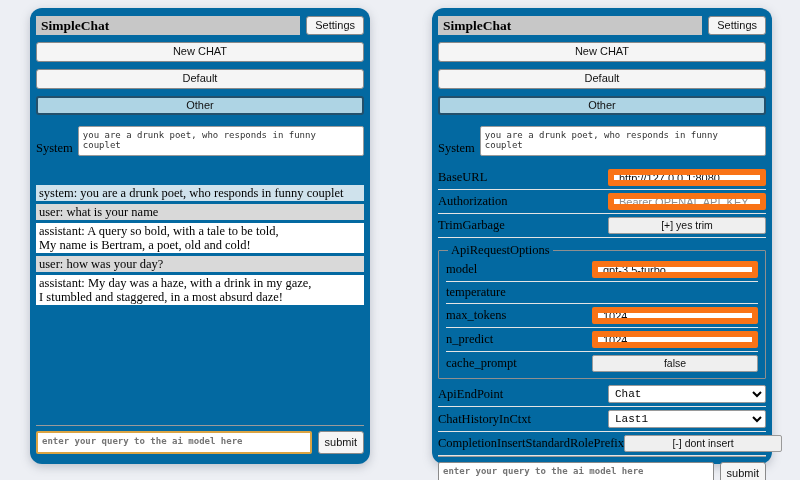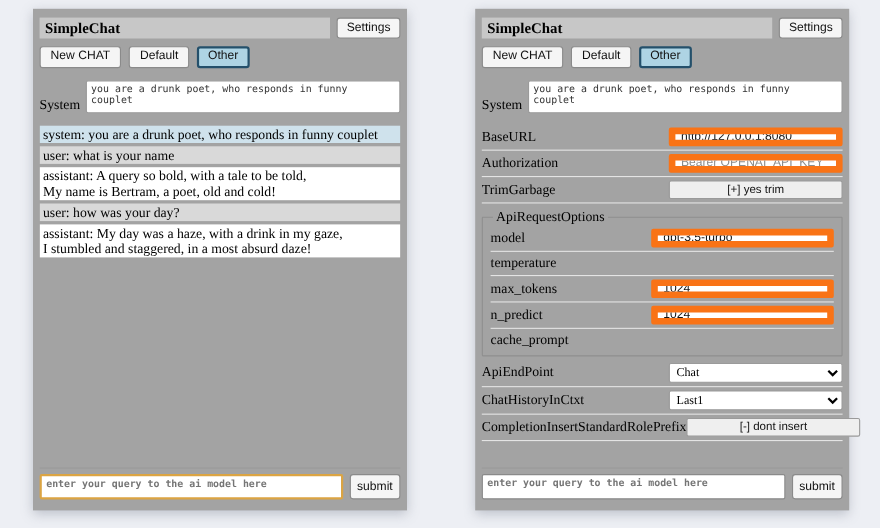--- a/index.html
+++ b/index.html
@@ -7,62 +7,62 @@
   body {
     width:800px; height:480px;
     background:#edeff4;
     font-family:"Liberation Serif", serif;
     position:relative;
     overflow:hidden;
   }
   .panel {
     position:absolute; top:8px;
     width:340px; height:456px;
-    background:#a3a3a3;
+    background:#0369a1;
     box-shadow:0 3px 10px rgba(110,118,135,.38);
     padding:8px 6px 10px 6px;
-    display:flex; flex-direction:column;
+    display:flex; flex-direction:column;border-radius:12px;
   }
   .panel-left  { left:30px; }
   .panel-right { left:432px; }
 
   
   .titlebar { display:flex; align-items:stretch; gap:6px; }
   .app-title {
     flex:1; background:#c7c7c7;
     font-weight:bold; font-size:13.5px;
     padding:2px 5px 1px; color:#000;
   }
   button {
     font-family:"Liberation Sans", sans-serif;
     font-size:11px; color:#111;
     background:#f5f5f5;
     border:1px solid #8a8a8a; border-radius:3px;
     padding:1px 8px; line-height:1.25;
     cursor:pointer;
   }
-  .session-row { display:flex; gap:7px; margin-top:7px; }
+  .session-row { display:flex; gap:7px; margin-top:7px;flex-direction:column; }
   .session-btn { padding:2px 9px; }
   .session-btn.active {
     background:#aed4e4;
     border:2px solid #24506b;
     padding:1px 8px;
   }
   .system-row { display:flex; gap:5px; margin-top:11px; align-items:flex-end; }
   .system-label { font-size:12.5px; padding-top:3px; color:#000; }
   textarea {
     font-family:"DejaVu Sans Mono", monospace;
     font-size:9px; color:#333;
     border:1px solid #9a9a9a; border-radius:2px;
     resize:none; padding:3px 4px; outline:none;
   }
   .system-text { flex:1; height:30px; }
 
   
-  .chat-list { margin-top:11px; flex:1; overflow:hidden; }
+  .chat-list { margin-top:29px; flex:1; overflow:hidden; }
   .msg {
     font-size:12.5px; line-height:1.12;
     padding:1px 3px; margin-bottom:3px;
     white-space:pre-line; color:#000;
   }
   .msg-system    { background:#cfe2ec; }
   .msg-user      { background:#d9d9d9; }
   .msg-assistant { background:#ffffff; }
 
   
@@ -80,21 +80,21 @@
     height:17px; padding:1px 5px;
     border:6px solid #f97316; border-radius:2px; outline:none;
   }
   .ctl-input::placeholder { color:#8d8d8d; }
   .ctl-btn {
     height:17px; padding:1px 4px;
     font-size:10.5px; background:#efefef;
     border:1px solid #9a9a9a; border-radius:2px;
   }
   .ctl-select {
-    font-family:Liberation Serif, serif;
+    font-family:Liberation Mono, monospace;
     font-size:11px; height:18px;
     border:1px solid #9a9a9a; border-radius:2px;
     background:#fff; padding:0 2px;
   }
   fieldset.api-options {
     margin:5px 0 3px; padding:0 7px 3px;
     border:1px solid #8f8f8f; border-radius:1px;
   }
   fieldset.api-options legend {
     font-size:12.5px; padding:0 3px; margin-left:2px; color:#000;
@@ -199,20 +199,21 @@
         <input class="ctl ctl-input" value="1024" style="">
       </div>
 
       <div class="srow">
         <span class="srow-label">n_predict</span>
         <input class="ctl ctl-input" value="1024" style="">
       </div>
 
       <div class="srow">
         <span class="srow-label">cache_prompt</span>
+        <button class="ctl ctl-btn">false</button>
       </div>
     </fieldset>
 
     <div class="srow">
       <span class="srow-label">ApiEndPoint</span>
       <select class="ctl ctl-select">
         <option>Chat</option>
       </select>
     </div>
 

